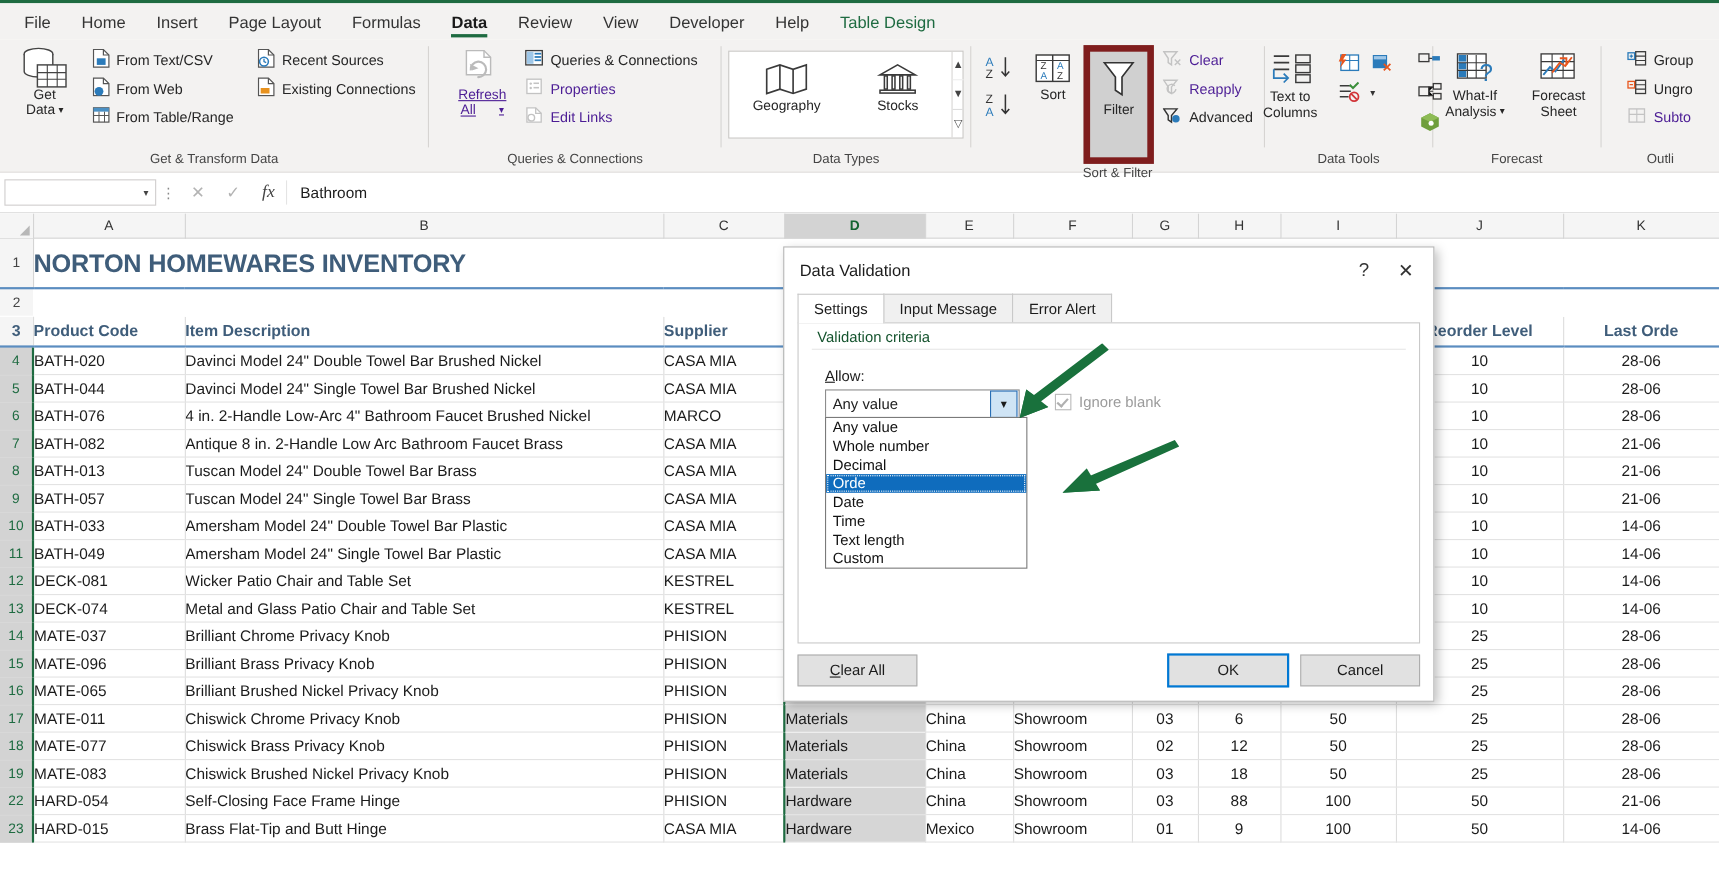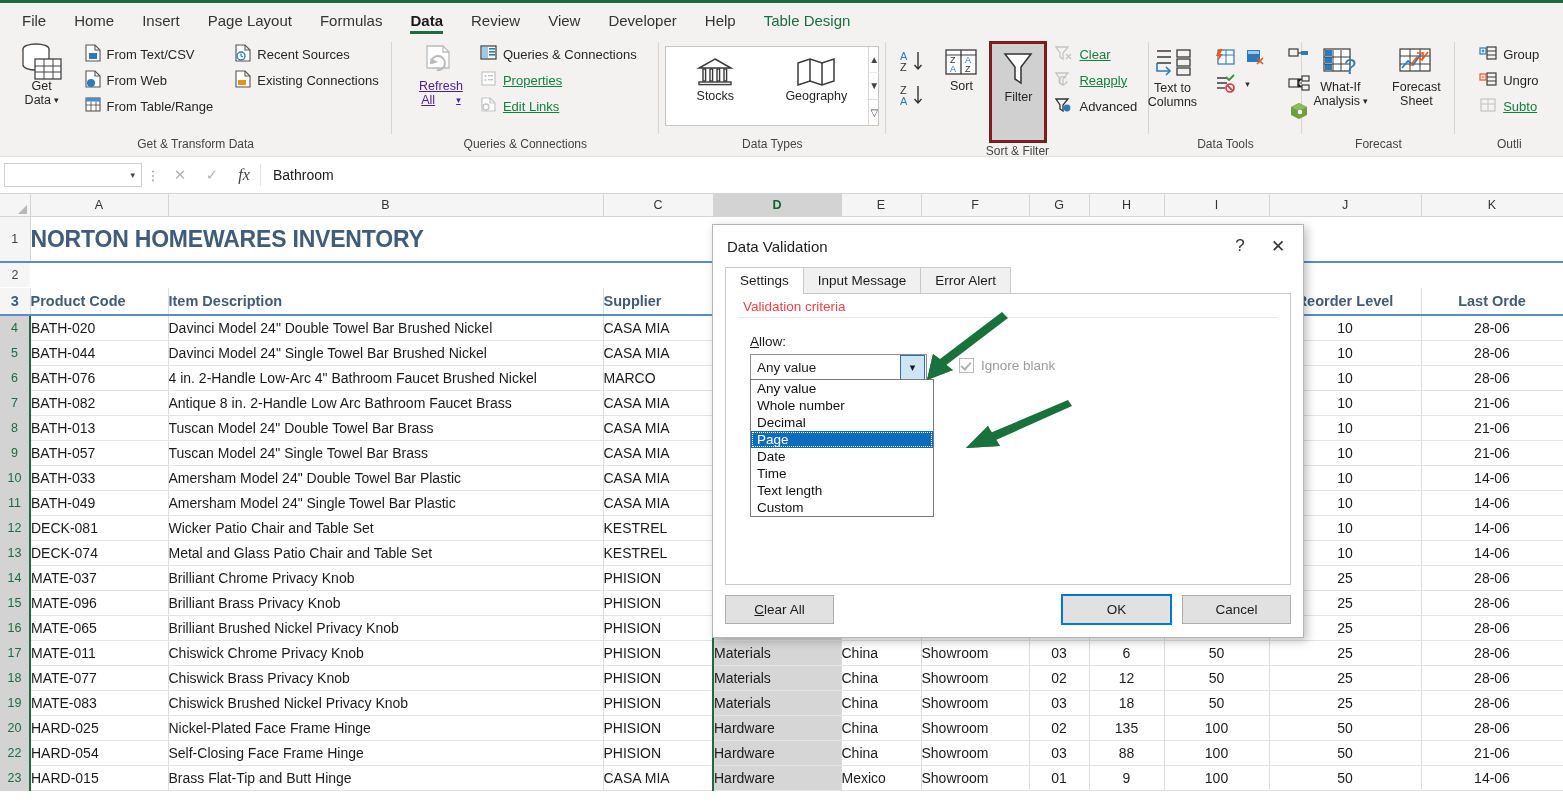--- a/index.html
+++ b/index.html
@@ -21,23 +21,23 @@
   .rgroup{position:relative;display:flex;flex-direction:column;align-items:center;height:120px;}
   .rgroup .gbody{flex:1;display:flex;align-items:flex-start;padding:5px 6px 0 6px;}
   .gcaption{font-size:12px;color:#444;height:20px;line-height:17px;text-align:center;width:100%;}
   .gsep{width:1px;background:#d6d4d2;height:92px;margin-top:6px;align-self:flex-start;}
   .bigbtn{display:flex;flex-direction:column;align-items:center;justify-content:flex-start;
           width:62px;padding:4px 2px;cursor:default;font-size:12.5px;color:#262626;text-align:center;line-height:14px;}
   .bigbtn.wide{width:72px;}
   .bigbtn.disabled{color:#4c1d95;text-decoration:underline;}
   .bigbtn .ic{height:34px;display:flex;align-items:center;justify-content:center;}
   .smallbtn{display:flex;align-items:center;gap:6px;height:26px;padding:0 4px;font-size:13px;color:#262626;cursor:default;white-space:nowrap;}
-  .smallbtn.disabled{color:#15803d;text-decoration:underline;}
+  .smallbtn.disabled{color:#4c1d95;}
   .col{display:flex;flex-direction:column;}
-  .pressed{background:#d0d0d0;border:3px solid #7f1d1d;}
+  .pressed{background:#d0d0d0;border:6px solid #7f1d1d;}
   .databox{border:1px solid #c8c6c4;background:#fff;display:flex;align-items:stretch;height:78px;margin-top:2px;}
   .spinner{display:flex;flex-direction:column;justify-content:space-between;width:20px;border-left:1px solid #d8d6d4;}
   .spinner div{flex:1;display:flex;align-items:center;justify-content:center;font-size:10px;color:#444;}
   .spinner div+div{border-top:1px solid #eee;}
 
   
   .fbar{height:36px;background:#fff;display:flex;align-items:center;padding:0 4px;border-bottom:1px solid #d4d4d4;}
   .namebox{width:130px;height:22px;border:1px solid #d0cece;background:#fff;display:flex;align-items:center;
            justify-content:flex-end;padding-right:6px;font-size:13px;}
   .namebox .cv{flex:1;padding-left:6px;text-align:left;color:#222;}
@@ -77,21 +77,21 @@
        border:1px solid #b5b5b5;box-shadow:3px 3px 9px rgba(0,0,0,.25);z-index:40;}
   .dlg .title{height:42px;display:flex;align-items:center;padding:0 6px 0 14px;font-size:15px;color:#1b1b1b;}
   .dlg .title .t{flex:1;}
   .dlg .tbtn{width:38px;height:34px;display:flex;align-items:center;justify-content:center;
              font-size:17px;color:#333;cursor:default;}
   .tabs{display:flex;padding-left:12px;height:26px;position:relative;}
   .dtab{height:26px;line-height:25px;padding:0 14px;font-size:13.5px;color:#1b1b1b;
         border:1px solid #c9c9c9;border-bottom:none;background:#f0f0f0;margin-right:-1px;cursor:default;}
   .dtab.active{background:#fff;position:relative;z-index:2;}
   .dbody{margin:0 12px;border:1px solid #c9c9c9;height:290px;position:relative;background:#fff;}
-  .legend{position:absolute;left:12px;top:-9px;background:#fff;padding:0 5px;font-size:13.5px;color:#ef4444;}
+  .legend{position:absolute;left:12px;top:-9px;background:#fff;padding:0 5px;font-size:13.5px;color:#14532d;}
   .legline{position:absolute;left:0;right:0;top:9px;height:1px;background:#e6e6e6;}
   .fieldlabel{font-size:13.5px;color:#1b1b1b;}
   .combo{width:175px;height:25px;border:1px solid #8d8d8d;background:#fff;display:flex;align-items:center;}
   .combo .val{flex:1;padding-left:6px;font-size:13.5px;}
   .combo .arrow{width:23px;height:23px;margin:0 1px 0 0;background:#cfe4f5;border:1px solid #2a6fb5;
         display:flex;align-items:center;justify-content:center;font-size:11px;color:#1a1a1a;}
   .droplist{position:absolute;border:1px solid #7a7a7a;background:#fff;width:182px;z-index:5;}
   .droplist div{height:17px;line-height:17px;padding-left:6px;font-size:13.5px;color:#111;cursor:default;}
   .droplist div.sel{background:#0f6cbd;color:#fff;outline:1px dotted #fff;outline-offset:-2px;}
   .chk{display:inline-flex;align-items:center;gap:7px;font-size:13.5px;color:#9b9b9b;}
@@ -251,41 +251,41 @@
         </div>
       </div>
       <div class="gcaption">Queries &amp; Connections</div>
     </div>
     <div class="gsep"></div>
 
     <div class="rgroup" style="width:230px">
       <div class="gbody" style="padding-top:8px">
         <div class="databox" style="width:212px">
           <div style="flex:1;display:flex;">
+            <div class="bigbtn" style="width:100px;padding-top:8px">
+              <div class="ic">
+                <svg width="42" height="32" viewBox="0 0 42 32">
+                  <path d="M3 7 L15 3 L27 7 L39 3 V25 L27 29 L15 25 L3 29 Z" fill="none" stroke="#3a3a3a" stroke-width="1.5"></path>
+                  <path d="M15 3 V25 M27 7 V29" fill="none" stroke="#3a3a3a" stroke-width="1.5"></path>
+                </svg>
+              </div>
+              <div>Geography</div>
+            </div>
             <div class="bigbtn" style="width:94px;padding-top:8px">
               <div class="ic">
                 <svg width="40" height="32" viewBox="0 0 40 32">
                   <path d="M20 3 L36 12 H4 Z" fill="none" stroke="#3a3a3a" stroke-width="1.5"></path>
                   <rect x="8" y="13" width="2.6" height="12" fill="none" stroke="#3a3a3a" stroke-width="1.4"></rect>
                   <rect x="15" y="13" width="2.6" height="12" fill="none" stroke="#3a3a3a" stroke-width="1.4"></rect>
                   <rect x="22" y="13" width="2.6" height="12" fill="none" stroke="#3a3a3a" stroke-width="1.4"></rect>
                   <rect x="29" y="13" width="2.6" height="12" fill="none" stroke="#3a3a3a" stroke-width="1.4"></rect>
                   <rect x="4" y="26" width="32" height="2.6" fill="none" stroke="#3a3a3a" stroke-width="1.4"></rect>
                 </svg>
               </div>
               <div>Stocks</div>
-            </div>
-            <div class="bigbtn" style="width:100px;padding-top:8px">
-              <div class="ic">
-                <svg width="42" height="32" viewBox="0 0 42 32">
-                  <path d="M3 7 L15 3 L27 7 L39 3 V25 L27 29 L15 25 L3 29 Z" fill="none" stroke="#3a3a3a" stroke-width="1.5"></path>
-                  <path d="M15 3 V25 M27 7 V29" fill="none" stroke="#3a3a3a" stroke-width="1.5"></path>
-                </svg>
-              </div>
-              <div>Geography</div>
             </div>
           </div>
           <div class="spinner">
             <div>▲</div>
             <div>▼</div>
             <div style="border-top:1px solid #ddd">▽</div>
           </div>
         </div>
       </div>
       <div class="gcaption">Data Types</div>
@@ -806,34 +806,20 @@
             <td class="cell selcolcell lborder rborder">Materials</td>
             <td class="cell">China</td>
             <td class="cell">Showroom</td>
             <td class="cell num">03</td>
             <td class="cell num">18</td>
             <td class="cell num">50</td>
             <td class="cell num">25</td>
             <td class="cell num">28-06</td>
           </tr>
           <tr>
-            <td class="rh sel">20</td>
-            <td class="cell lborder">HARD-025</td>
-            <td class="cell">Nickel-Plated Face Frame Hinge</td>
-            <td class="cell">PHISION</td>
-            <td class="cell selcolcell lborder rborder">Hardware</td>
-            <td class="cell">China</td>
-            <td class="cell">Showroom</td>
-            <td class="cell num">02</td>
-            <td class="cell num">135</td>
-            <td class="cell num">100</td>
-            <td class="cell num">50</td>
-            <td class="cell num">28-06</td>
-          </tr>
-          <tr>
             <td class="rh sel">22</td>
             <td class="cell lborder">HARD-054</td>
             <td class="cell">Self-Closing Face Frame Hinge</td>
             <td class="cell">PHISION</td>
             <td class="cell selcolcell lborder rborder">Hardware</td>
             <td class="cell">China</td>
             <td class="cell">Showroom</td>
             <td class="cell num">03</td>
             <td class="cell num">88</td>
             <td class="cell num">100</td>
@@ -882,21 +868,21 @@
         <div style="display:flex;align-items:flex-start;margin-top:5px;position:relative">
           <div style="position:relative">
             <div class="combo">
               <span class="val">Any value</span>
               <span class="arrow">▾</span>
             </div>
             <div class="droplist" id="droplist" style="top:25px;left:0">
                 <div>Any value</div>
                 <div>Whole number</div>
                 <div>Decimal</div>
-                <div class="sel">Page</div>
+                <div class="sel">Orde</div>
                 <div>Date</div>
                 <div>Time</div>
                 <div>Text length</div>
                 <div>Custom</div>
               </div>
           </div>
           <div class="chk" style="margin-left:32px;margin-top:4px">
             <span class="chkbox checked"></span>
             <span>Ignore blank</span>
           </div>

